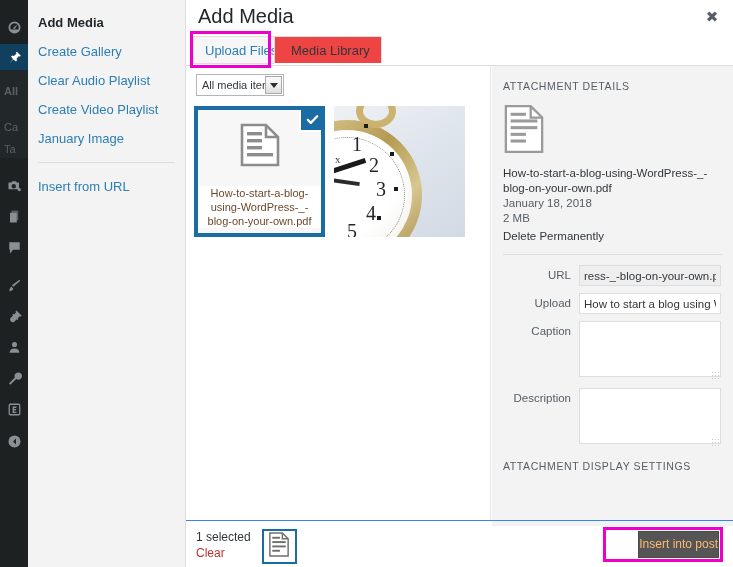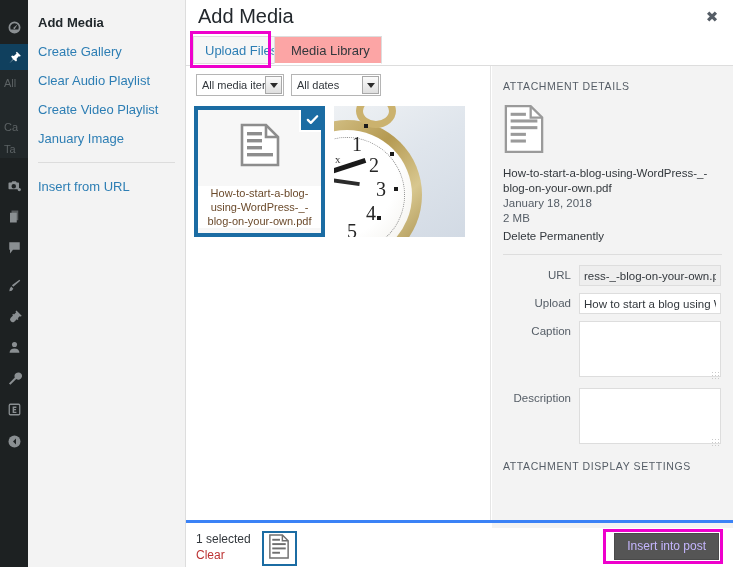--- a/index.html
+++ b/index.html
@@ -137,21 +137,21 @@
     height: 28px;
     line-height: 27px;
     padding: 0 11px;
     font-size: 13px;
     border: 1px solid #dddddd;
     background: #f6f6f6;
     color: #2d7eb4;
     cursor: pointer;
   }
   .tab.active {
-    background: #fca5a5;
+    background: #ef4444;
     color: #32373c;
     border-bottom-color: #ffffff;
     padding-left: 16px;
   }
   #tab-upload { left: 7px; }
   #tab-library { left: 88px; }
 
   .highlight-box {
     position: absolute;
     border: 3px solid #ee00cc;
@@ -452,21 +452,21 @@
   .display-settings-heading {
     margin-top: 12px;
   }
 
   
   .modal-footer {
     position: absolute;
     left: 0; top: 520px;
     width: 547px; height: 47px;
     background: #ffffff;
-    border-top: 3px solid #3b82f6;
+    border-top: 1px solid #3b82f6;
   }
   .footer-left {
     position: absolute;
     left: 10px; top: 8px;
     display: flex;
     align-items: flex-start;
     gap: 11px;
   }
   .selection-info { font-size: 12px; line-height: 16px; }
   .selected-count { color: #32373c; }
@@ -481,24 +481,24 @@
     border: 2px solid #1b6ca3;
     background: #ffffff;
     display: flex;
     align-items: center;
     justify-content: center;
   }
   .insert-button {
     position: absolute;
     right: 14px; top: 10px;
     height: 27px;
-    padding: 0 12px;
+    padding: 0 0;
     background: #555555;
     border: 1px solid #4a4a4a;
-    color: #c4b5fd;
+    color: #fdba74;
     font-size: 12px;
     line-height: 25px;
     cursor: pointer;
     font-family: "Liberation Sans", sans-serif;
   }
   .footer-sidebar-bg {
     position: absolute;
     left: 306px; top: 0;
     width: 241px; height: 5px;
     background: #f3f3f3;
@@ -521,21 +521,21 @@
     </div>
 
     <div class="wp-menu-icon current" style="top:44px;">
       <span>
         <svg width="15" height="15" viewBox="0 0 20 20" fill="currentColor">
             <path d="M13.2 2.3l-1.4 1.4 1 1-3.6 3.2-2.4-.5-1.3 1.3L8 12.2l-4.8 5.3 5.3-4.8 3.5 2.5 1.3-1.3-.5-2.4 3.2-3.6 1 1 1.4-1.4-5.2-5.2z"></path>
           </svg>
       </span>
     </div>
 
-    <div class="wp-sub-label" style="top:72px;">All</div>
+    <div class="wp-sub-label" style="top:80px;font-weight:bold;">All</div>
     <div class="wp-sub-label" style="top:94px;margin-left:45px;">Ad</div>
     <div class="wp-sub-label" style="top:116px;">Ca</div>
     <div class="wp-sub-label" style="top:138px;">Ta</div>
 
     <div class="wp-menu-icon" style="top:172px;">
       <span>
         <svg width="15" height="15" viewBox="0 0 20 20" fill="currentColor">
             <path d="M3 6h3l1.2-1.6h4.6L13 6h2a1 1 0 011 1v7a1 1 0 01-1 1H3a1 1 0 01-1-1V7a1 1 0 011-1zm6 2a3 3 0 100 6 3 3 0 000-6z"></path>
             <circle cx="16.4" cy="15.4" r="2.2"></circle>
           </svg>
@@ -635,26 +635,20 @@
     </div>
     <div class="highlight-box" style="left:4px; top:31px; width:81px; height:37px;"></div>
 
     <div class="content-area">
 
       <div class="attachments-pane">
 
         <div class="toolbar">
           <div class="wp-select" id="filter-media">
             <span>All media items</span>
-            <span class="arrow">
-                <i></i>
-              </span>
-          </div>
-          <div class="wp-select" id="filter-dates">
-            <span>All dates</span>
             <span class="arrow">
                 <i></i>
               </span>
           </div>
         </div>
 
         <div class="attachments-grid">
 
           <div class="attachment selected">
             <div class="check-badge">

